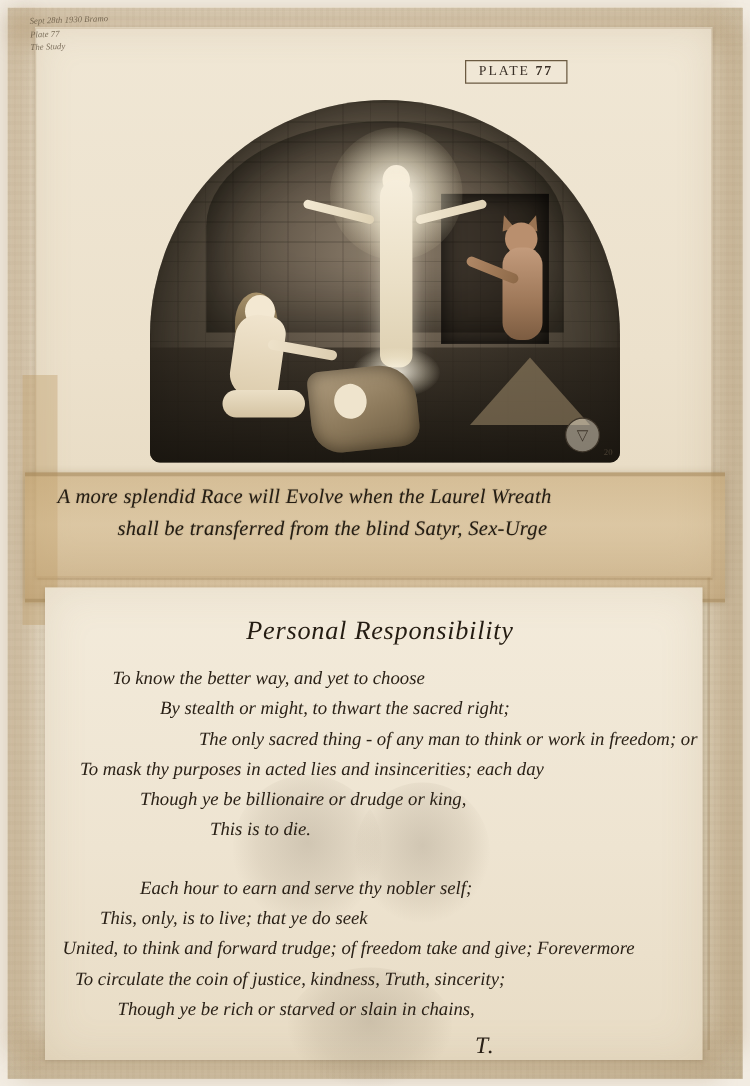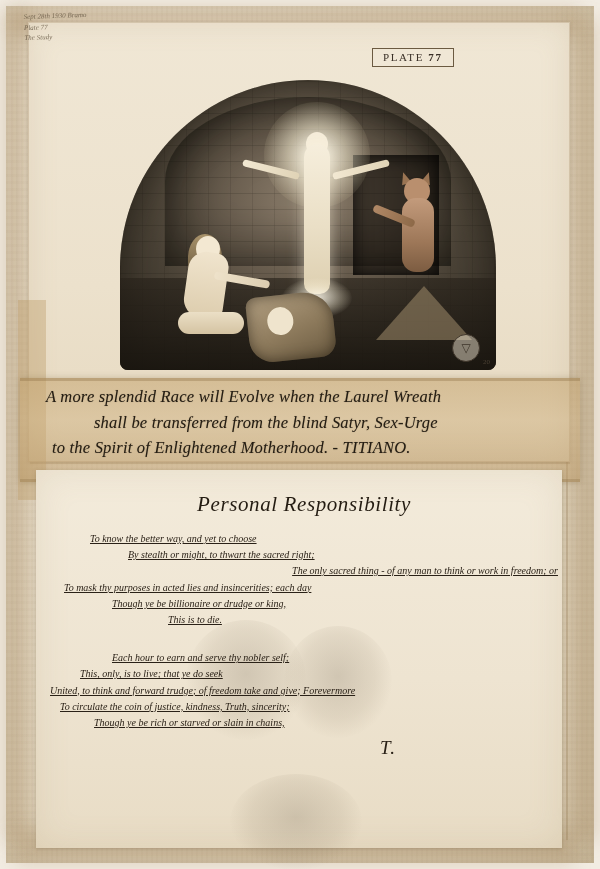--- a/index.html
+++ b/index.html
@@ -334,24 +334,23 @@
     font-style: italic;
   }
   .poem-title {
     text-align: center;
     font-size: 21px;
     letter-spacing: 0.6px;
     margin-bottom: 14px;
     color: #241c12;
   }
   .poem-line {
-    font-size: 10px;
+    font-size: 15px;
     line-height: 1.62;
     white-space: nowrap;
-    text-decoration: underline;
   }
   .in-1  { padding-left: 40px; }
   .in-2  { padding-left: 78px; }
   .in-3  { padding-left: 14px; }
   .in-4  { padding-left: 0px; text-align: right; }
   .in-5  { padding-left: 62px; }
   .in-6  { padding-left: 118px; }
   .stanza-gap { height: 22px; }
   .in-7  { padding-left: 30px; }
   .in-8  { padding-left: 62px; }
@@ -454,21 +453,20 @@
     </div>
     <div class="monogram-year">20</div>
   </div>
 
   <div class="tape-vert"></div>
   <div class="tape-strip"></div>
 
   <div class="caption">
     <div class="l1">A more splendid Race will Evolve when the Laurel Wreath</div>
     <div class="l2">shall be transferred from the blind Satyr, Sex-Urge</div>
-    <div class="l3">to the Spirit of Enlightened Motherhood. - TITIANO.</div>
   </div>
 
   <div class="poem-sheet"></div>
   <div class="ghost-face gf1"></div>
   <div class="ghost-face gf2"></div>
   <div class="ghost-face gf3"></div>
 
   <div class="poem">
     <div class="poem-title">Personal Responsibility</div>
 

